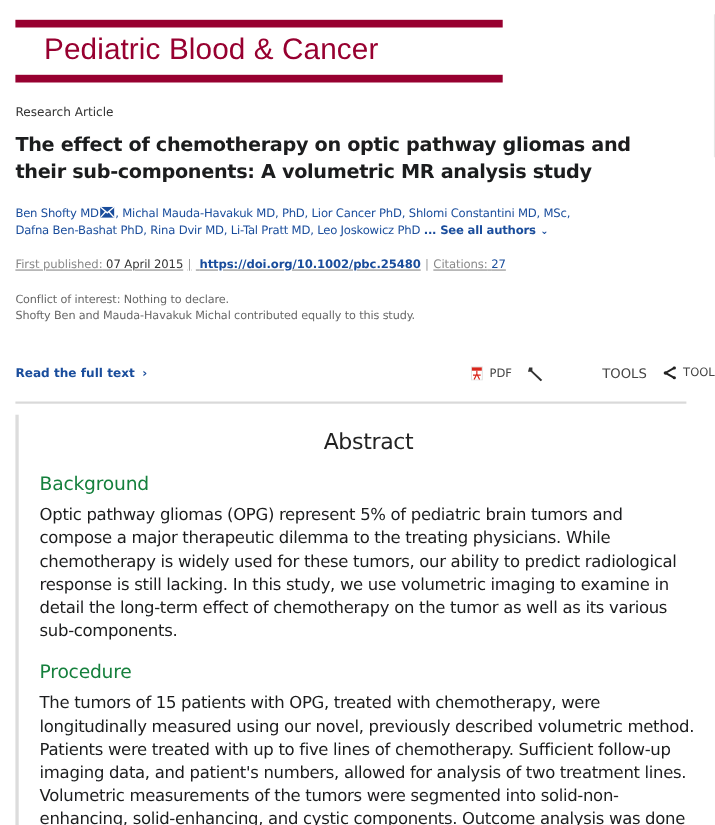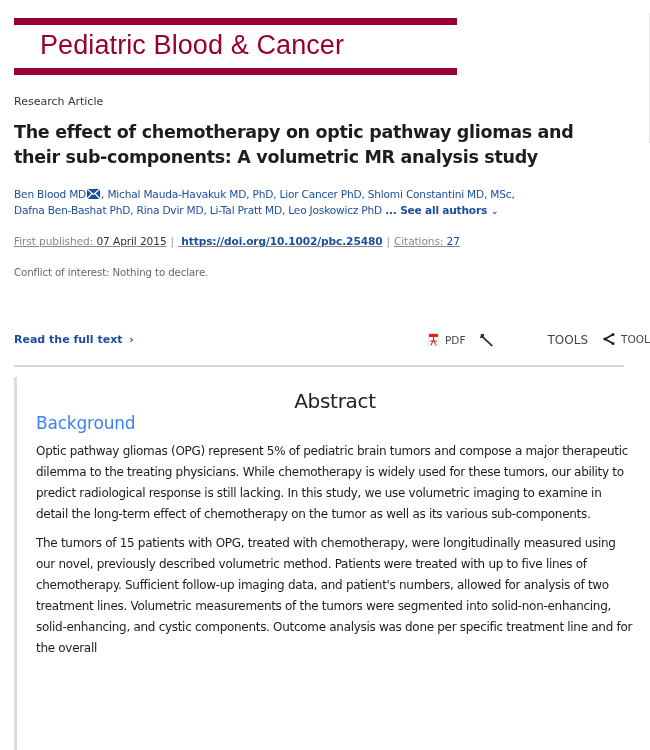--- a/index.html
+++ b/index.html
@@ -36,56 +36,57 @@
     .tools-row { position: absolute; left: 428px; top: 333px; display: flex; align-items: flex-start; font-size: 10.5px; color: #444; }
     .tool { display: flex; align-items: center; margin-right: 14px; cursor: pointer; }
     .tool:last-child { margin-right: 0; }
     .tool svg { margin-right: 6px; }
     .tool.tools-btn { font-size: 12px; gap: 46px; }
 
     .divider { position: absolute; left: 14px; top: 365px; width: 610px; height: 2px; background: #d9d9d9; }
 
     .abstract { position: absolute; left: 14px; top: 377px; width: 620px; height: 380px; border-left: 3px solid #dcdcdc; padding-left: 19px; }
     .abstract h2 { font-size: 20px; font-weight: normal; color: #222; margin-top: 12px; letter-spacing: -0.3px; text-align: center; }
-    .abstract h3 { font-size: 17px; font-weight: normal; color: #3b82f6; letter-spacing: -0.2px; }
-    .abstract p { font-size: 12px; line-height: 21px; color: #1c1d1e; margin-top: 8px; letter-spacing: -0.3px; width: 600px; }
+    .abstract h3 { font-size: 17px; font-weight: normal; color: #15803d; margin-top: 17px; letter-spacing: -0.2px; }
+    .abstract p { font-size: 15px; line-height: 21px; color: #1c1d1e; margin-top: 8px; letter-spacing: -0.3px; width: 600px; }
   </style>
 </head>
 <body>
 
 <div class="right-edge"></div>
 
 <div class="journal-banner">
   <div class="bar top"></div>
   <div class="name">Pediatric Blood &amp; Cancer</div>
   <div class="bar bottom"></div>
 </div>
 
 <div class="article-type">Research Article</div>
 
 <h1 class="article-title">The effect of chemotherapy on optic pathway gliomas and their sub-components: A volumetric MR analysis study</h1>
 
 <div class="authors">
-  <span>Ben Blood MD</span><svg class="mail-icon" viewBox="0 0 13 10">
+  <span>Ben Shofty MD</span><svg class="mail-icon" viewBox="0 0 13 10">
       <rect x="0" y="0" width="13" height="10" fill="#1a4d9c"></rect>
       <path d="M0 0 L6.5 5.5 L13 0 M0 10 L5 4.5 M13 10 L8 4.5" stroke="#fff" stroke-width="1.2" fill="none"></path>
     </svg><span class="sep">, </span><span>Michal Mauda-Havakuk MD, PhD</span><span class="sep">, </span><span>Lior Cancer PhD</span><span class="sep">, </span><span>Shlomi Constantini MD, MSc</span><span class="sep">,</span><br>
   <span>Dafna Ben-Bashat PhD</span><span class="sep">, </span><span>Rina Dvir MD</span><span class="sep">, </span><span>Li-Tal Pratt MD</span><span class="sep">, </span><span>Leo Joskowicz PhD</span>
   <span class="see-all"><span>... See all authors</span><span class="chev">⌄</span></span>
 </div>
 
 <div class="pub-line">
   <span>First published:</span>
   <span class="dark">07 April 2015</span><span class="pipe">|</span>
   <span class="doi">https://doi.org/10.1002/pbc.25480</span><span class="pipe">|</span><span>Citations:</span>
   <span class="dark" style="color:#1a4d9c">27</span>
 </div>
 
 <div class="notes">
   <div>Conflict of interest: Nothing to declare.</div>
+  <div>Shofty Ben and Mauda-Havakuk Michal contributed equally to this study.</div>
 </div>
 
 <div class="read-full">
   <span>Read the full text</span>
   <span style="margin-left:3px">›</span>
 </div>
 
 <div class="tools-row">
   <div class="tool">
     <svg width="11" height="13" viewBox="0 0 11 13">
@@ -111,14 +112,15 @@
     <span>TOOLS</span>
   </div>
 </div>
 
 <div class="divider"></div>
 
 <section class="abstract">
   <h2>Abstract</h2>
   <h3>Background</h3>
   <p>Optic pathway gliomas (OPG) represent 5% of pediatric brain tumors and compose a major therapeutic dilemma to the treating physicians. While chemotherapy is widely used for these tumors, our ability to predict radiological response is still lacking. In this study, we use volumetric imaging to examine in detail the long-term effect of chemotherapy on the tumor as well as its various sub-components.</p>
+  <h3>Procedure</h3>
   <p>The tumors of 15 patients with OPG, treated with chemotherapy, were longitudinally measured using our novel, previously described volumetric method. Patients were treated with up to five lines of chemotherapy. Sufficient follow-up imaging data, and patient's numbers, allowed for analysis of two treatment lines. Volumetric measurements of the tumors were segmented into solid-non-enhancing, solid-enhancing, and cystic components. Outcome analysis was done per specific treatment line and for the overall</p>
 </section>
 
 </body></html>

